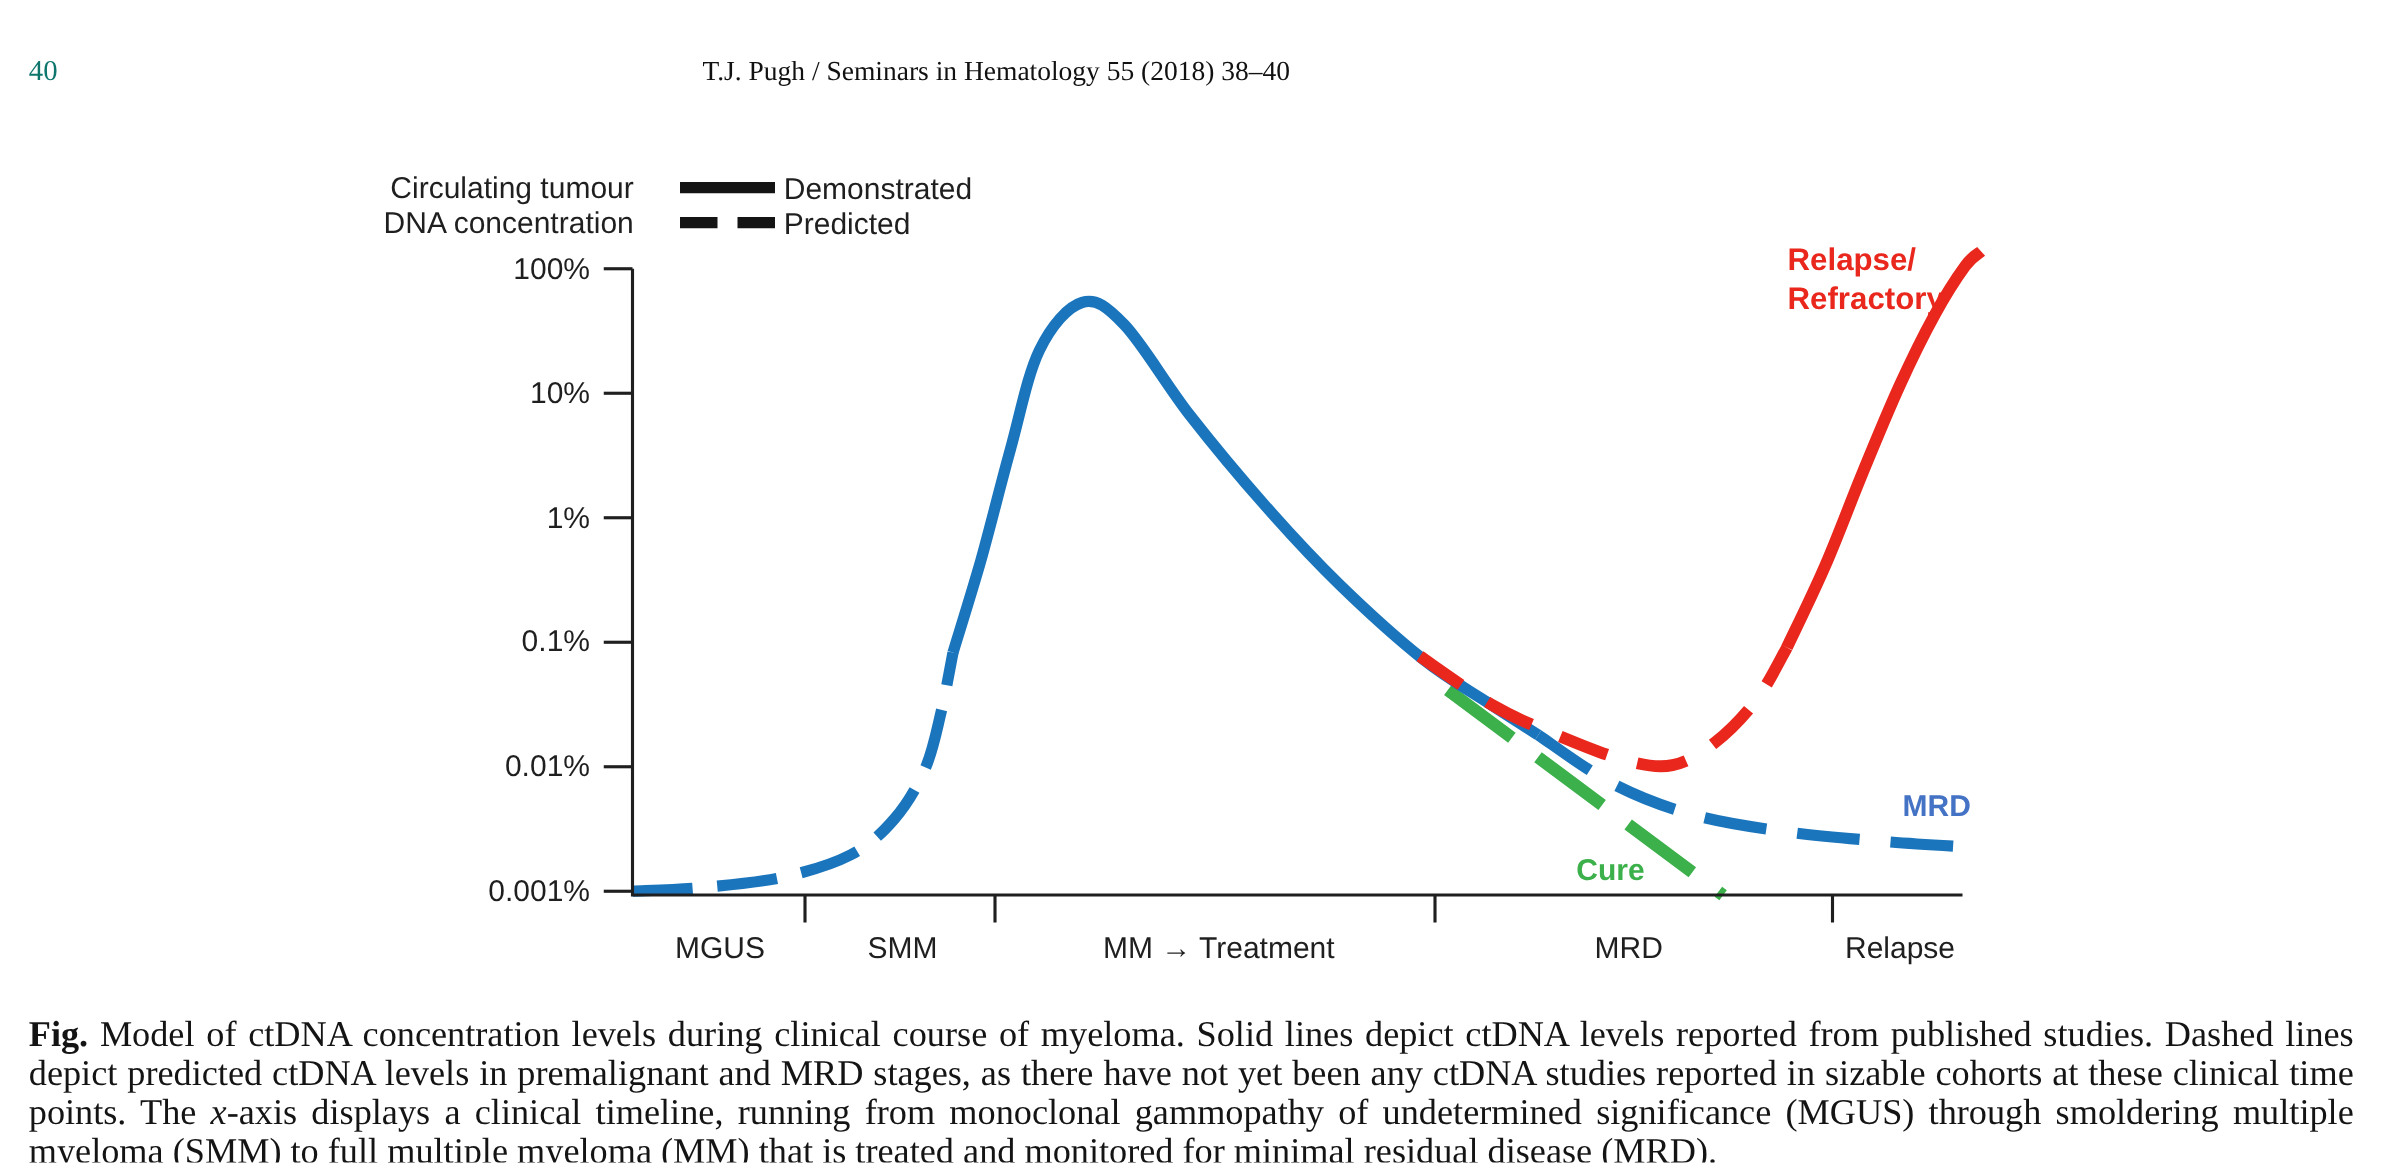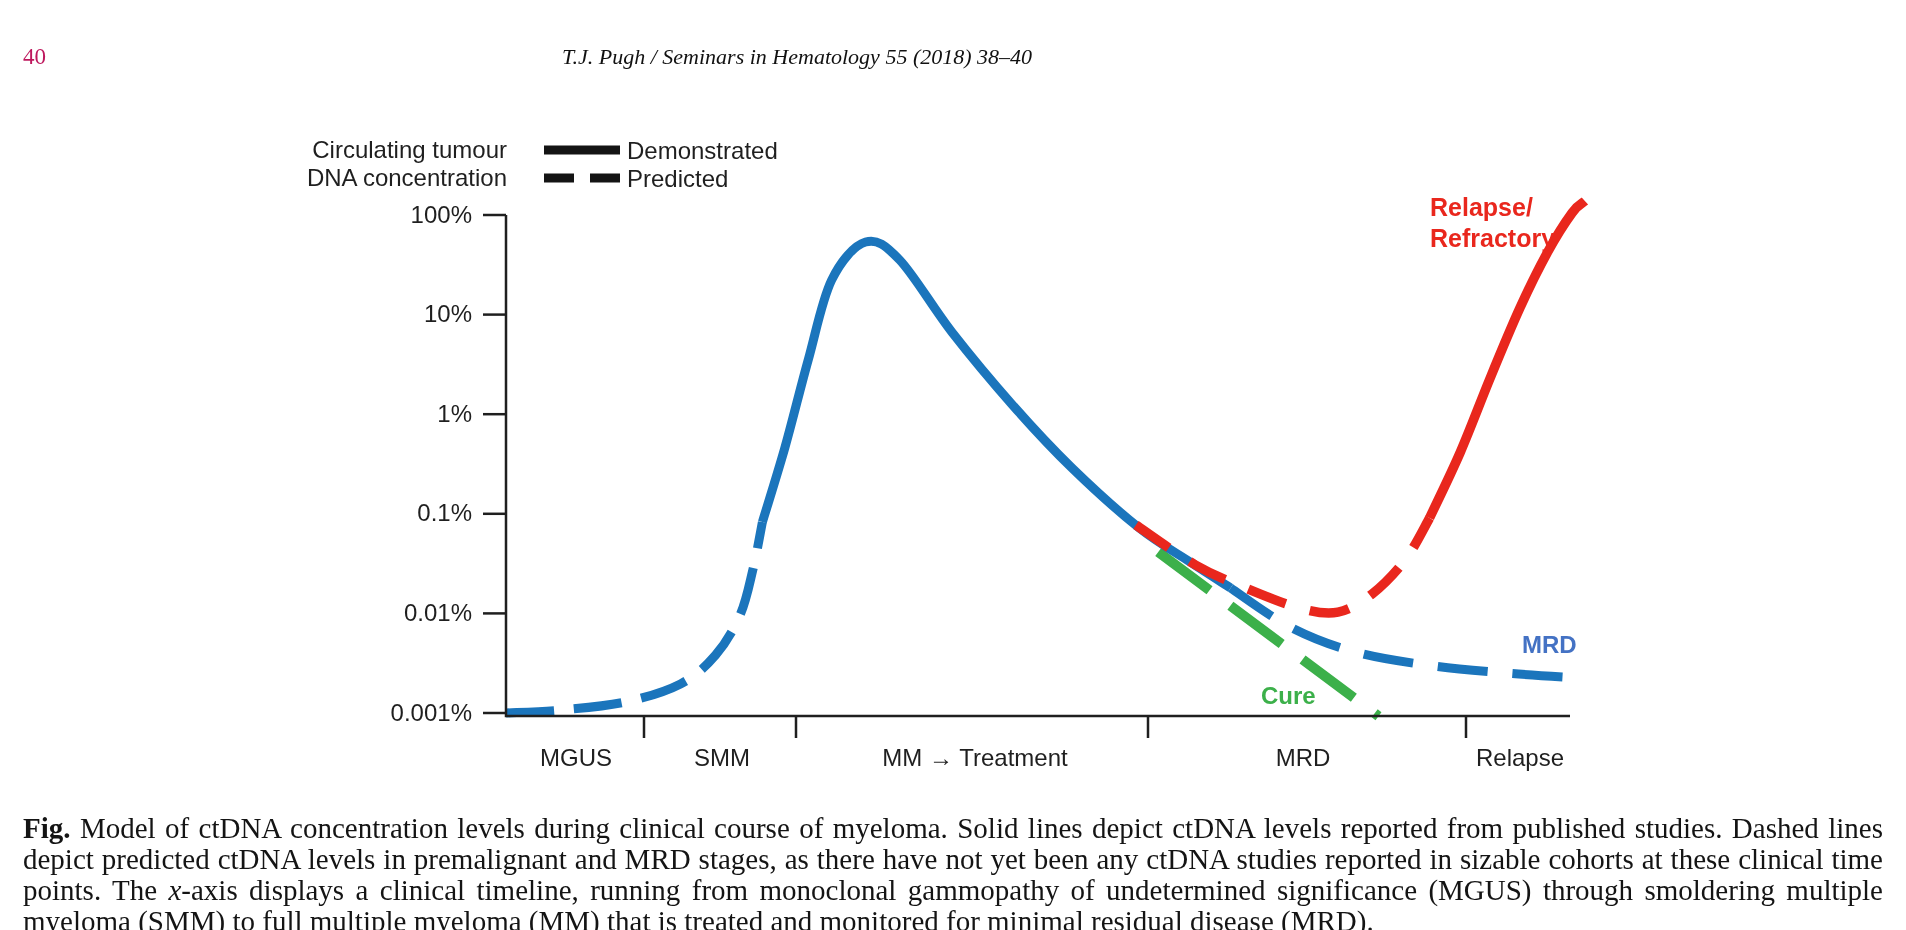--- a/index.html
+++ b/index.html
@@ -1,25 +1,25 @@
 <!DOCTYPE html>
 <html><head>
 <meta charset="utf-8">
 <style>
   html,body{margin:0;padding:0;}
   body{
     width:1906px;height:930px;position:relative;background:#ffffff;
     font-family:"Liberation Serif", serif;color:#1a1a1a;overflow:hidden;
   }
   .page-number{
-    position:absolute;left:23px;top:44px;font-size:23px;color:#be185d;
+    position:absolute;left:23px;top:44px;font-size:23px;color:#0f766e;
   }
   .running-head{
     position:absolute;left:0;top:44px;width:1594px;text-align:center;
-    font-style:italic;font-size:22px;color:#111;
+    font-size:22px;color:#111;
   }
   .figure-svg{position:absolute;left:0;top:0;}
   .figure-svg text{
     font-family:"Liberation Sans", sans-serif;fill:#1f1f1f;
   }
   .tick-label{font-size:24px;}
   .stage-label{font-size:24px;}
   .legend-text{font-size:24px;}
   .legend-title{font-size:24px;}
   .annot{font-weight:bold;}

